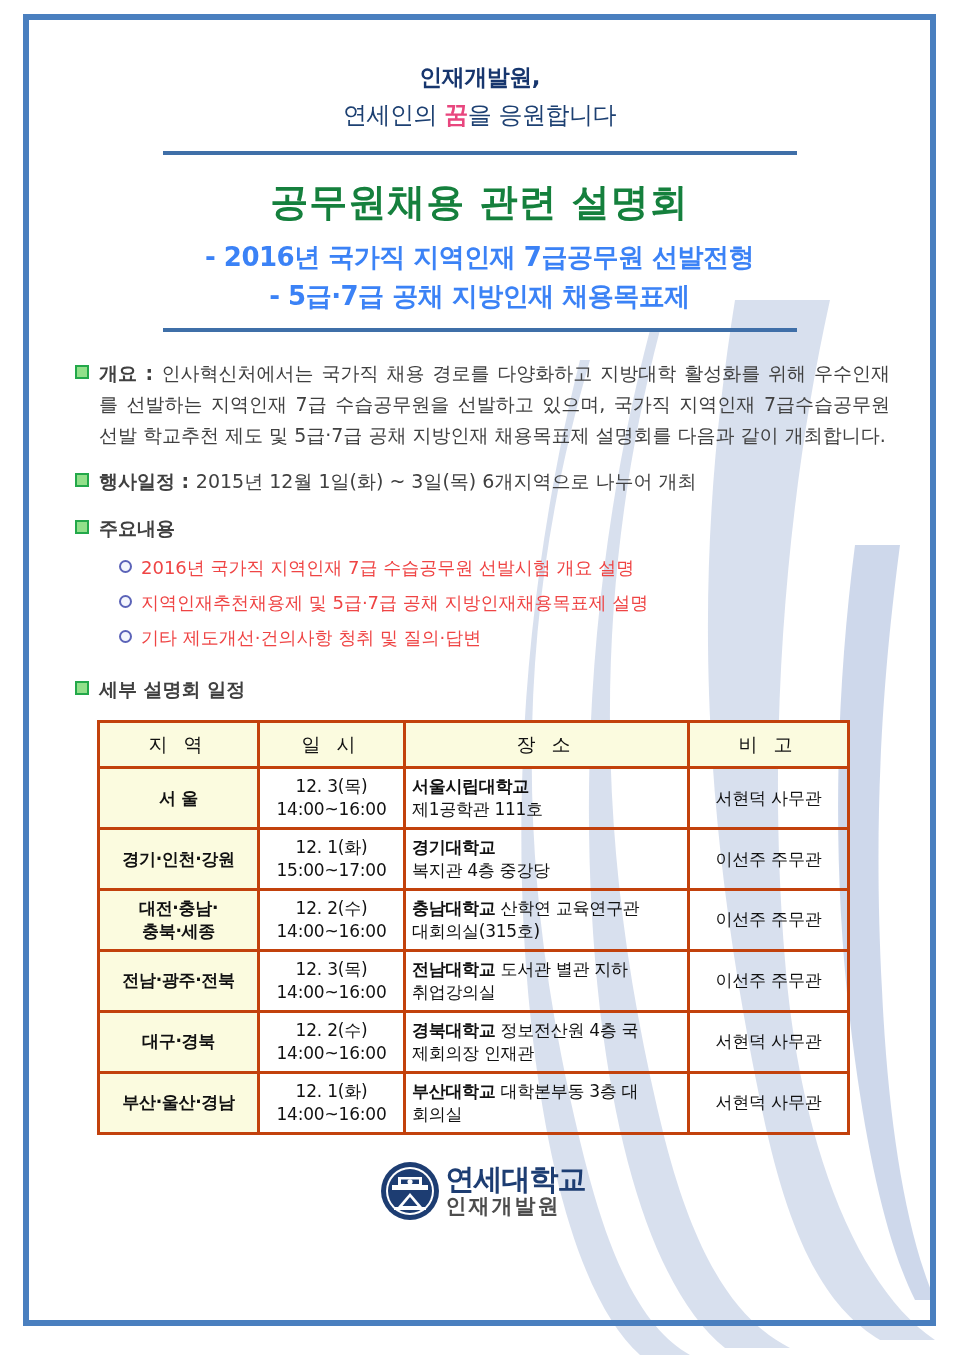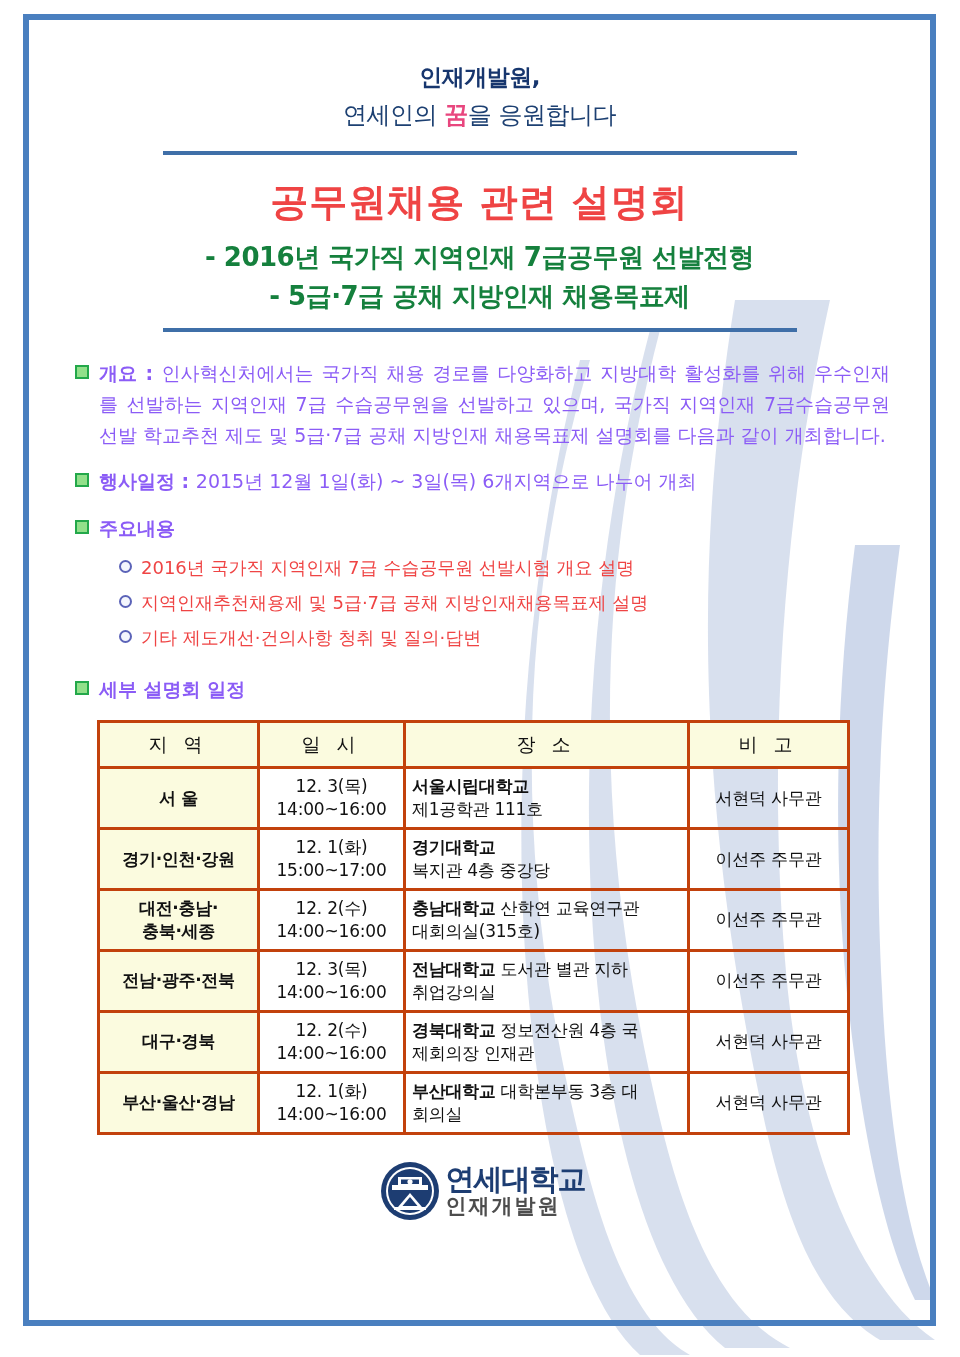--- a/index.html
+++ b/index.html
@@ -64,42 +64,42 @@
     margin: 0 auto;
     width: 634px;
   }
   .rule.thin { height: 4px; }
 
   .title-block { padding: 14px 0 10px 0; }
   .main-title {
     text-align: center;
     font-size: 38px;
     font-weight: bold;
-    color: #ef4444;
+    color: #15803d;
     letter-spacing: 1px;
     margin: 8px 0 12px 0;
   }
   .sub-title {
     text-align: center;
     font-size: 26px;
     font-weight: bold;
-    color: #15803d;
+    color: #3b82f6;
     letter-spacing: -0.5px;
     margin: 4px 0;
   }
 
   
   .body-area { padding: 26px 8px 0 14px; }
 
   .sec { margin-bottom: 16px; }
   .sec-head {
     display: flex;
     align-items: flex-start;
     font-size: 19px;
-    color: #8b5cf6;
+    color: #404040;
     line-height: 1.62;
   }
   .sq-bullet {
     flex: 0 0 auto;
     width: 14px; height: 14px;
     background: #92e08a;
     border: 2px solid #23a84a;
     margin: 7px 10px 0 0;
   }
   .sec-label { font-weight: bold; white-space: nowrap; }

